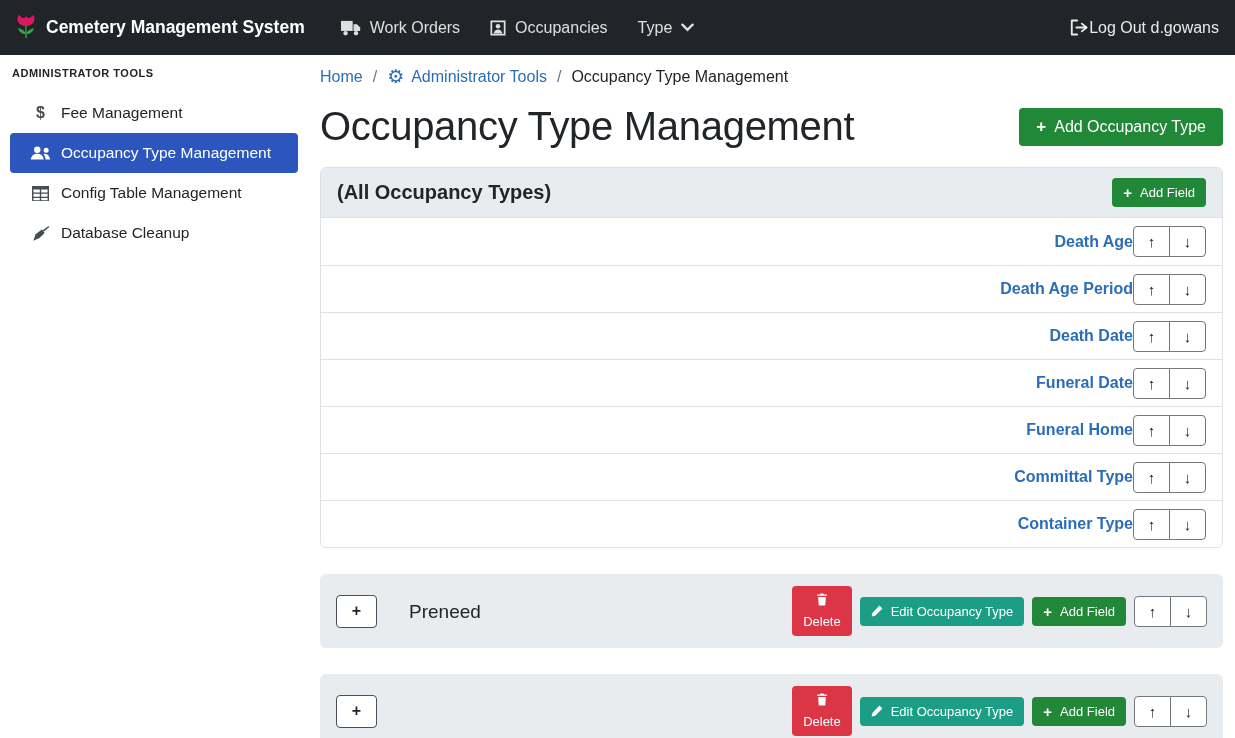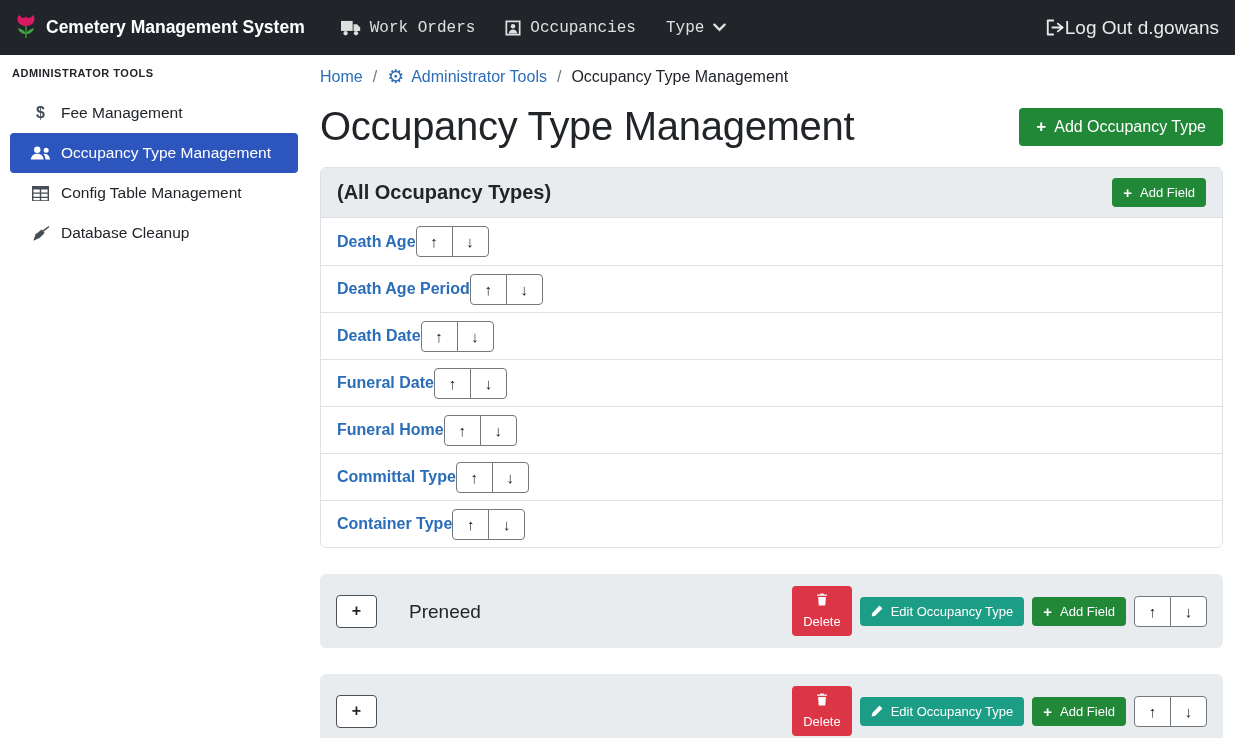--- a/index.html
+++ b/index.html
@@ -9,23 +9,23 @@
     background: #fff; color: #212529;
   }
   button { font-family: inherit; cursor: pointer; }
 
   
   .navbar {
     height: 55px; background: var(--navbar_bg, #212529);
     display: flex; align-items: center; padding: 16px 16px;
   }
   .brand { display: flex; align-items: center; gap: 10px; color: #fff; font-weight: 700; font-size: 17.5px; cursor: pointer; }
-  .nav-links { display: flex; align-items: center; margin-left: 6px; font-family: Liberation Mono, monospace; }
+  .nav-links { display: flex; align-items: center; margin-left: 6px; }
   .nav-link { display: flex; align-items: center; gap: 9px; color: rgba(255,255,255,.85); font-size: 16px; margin-left: 30px; cursor: pointer; }
-  .logout { margin-left: auto; display: flex; align-items: center; gap: 0; color: rgba(255,255,255,.9); font-size: 19px; cursor: pointer; }
+  .logout { margin-left: auto; display: flex; align-items: center; gap: 0; color: rgba(255,255,255,.9); font-size: 16px; cursor: pointer; }
 
   
   .sidebar { position: absolute; top: 55px; left: 0; width: 308px; bottom: 0; background: #fff; padding-top: 12px; }
   .sidebar-heading { font-size: 11px; font-weight: 600; letter-spacing: .5px; text-transform: uppercase; color: #212529; padding: 0 12px 14px; }
   .side-item {
     height: 40px; margin: 0 10px; padding: 0 10px 0 20px; border-radius: 4px;
     display: flex; align-items: center; gap: 10px; font-size: 15.5px; color: #212529; cursor: pointer;
   }
   .side-item .icn { width: 21px; display: flex; justify-content: center; align-items: center; color: #454d55; }
   .side-item.active { background: var(--sidebar_active, #2c55be); color: #fff; }
@@ -54,21 +54,21 @@
   .btn-lg .plus-glyph { font-size: 17px; }
 
   
   .card { margin-top: 18px; border: 1px solid var(--border, #dee2e6); border-radius: 6px; overflow: hidden; }
   .card-header {
     background: var(--gray_bg, #e9ecef); padding: 10px 16px;
     display: flex; justify-content: space-between; align-items: center;
     border-bottom: 1px solid var(--border, #dee2e6);
   }
   .card-title { font-size: 20px; font-weight: 600; }
-  .field-row { display: flex; justify-content: flex-start; align-items: center; padding: 8px 16px; height: 47px; background: #fff; }
+  .field-row { display: flex; justify-content: flex-end; align-items: center; padding: 8px 16px; height: 47px; background: #fff; }
   .field-row + .field-row { border-top: 1px solid var(--border, #dee2e6); }
   .field-link { color: var(--link_blue, #2a6db8); font-weight: 700; font-size: 16px; cursor: pointer; }
 
   .arrow-group { display: inline-flex; }
   .arrow-btn {
     width: 37px; height: 31px; background: #fff; border: 1px solid #73787d;
     display: inline-flex; align-items: center; justify-content: center;
     font-size: 15px; color: #212529;
   }
   .arrow-btn.first { border-radius: 4px 0 0 4px; }

